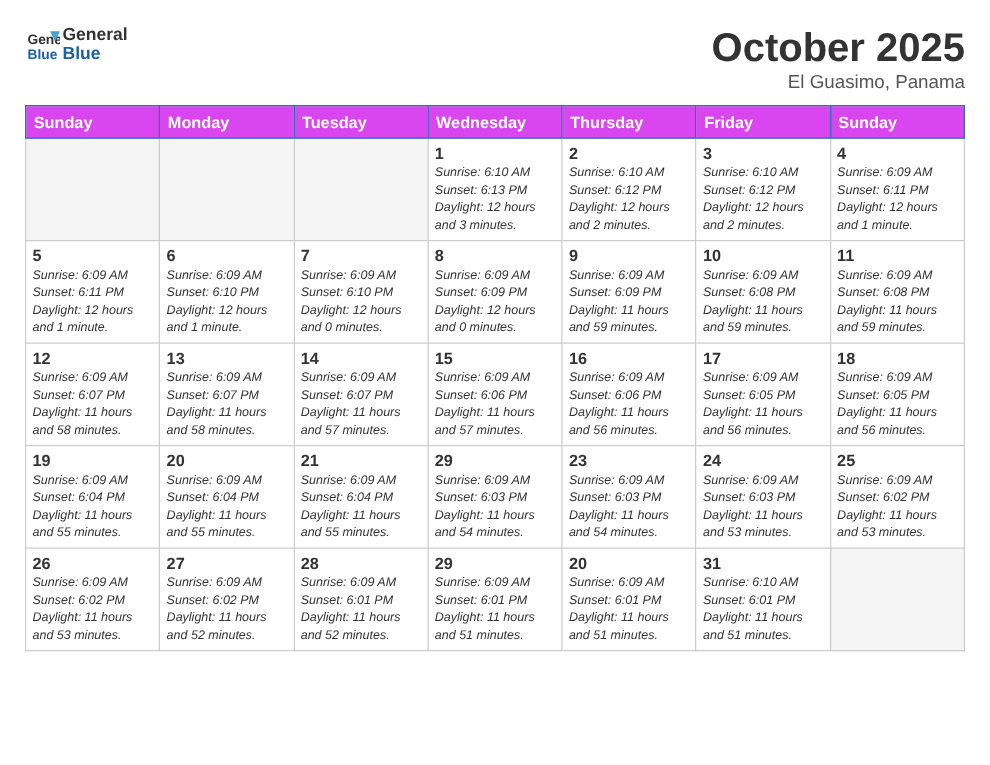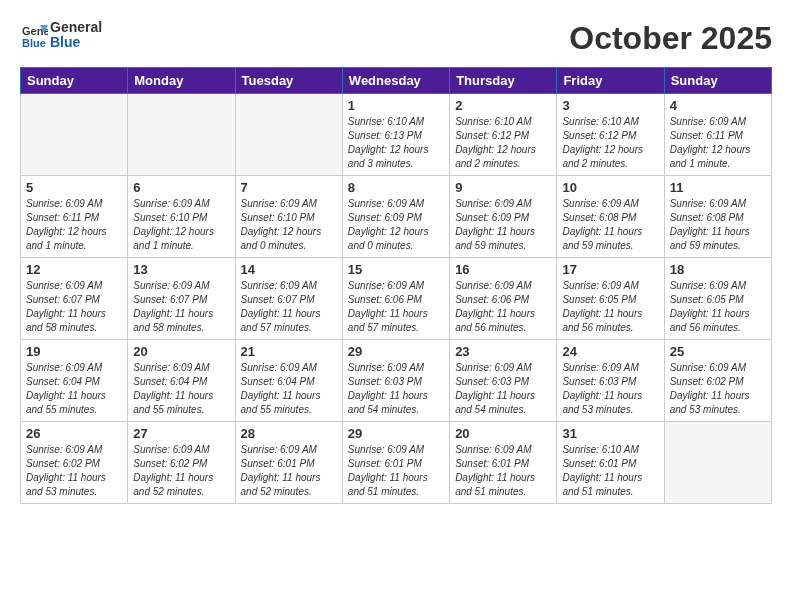--- a/index.html
+++ b/index.html
@@ -43,21 +43,21 @@
     .location {
       font-size: 15px;
       color: #555;
     }
     .calendar-table {
       width: 100%;
       border-collapse: collapse;
       table-layout: fixed;
     }
     .calendar-table th {
-      background-color: #4c1d95;
+      background-color: #d946ef;
       color: #fff;
       text-align: left;
       padding: 5px 6px;
       font-size: 13px;
       border: 1px solid #2a6db5;
     }
     .calendar-table td {
       border: 1px solid #ccc;
       vertical-align: top;
       padding: 4px 5px;
@@ -95,20 +95,21 @@
       </svg>
       <div>
         <div style="font-size:14px;font-weight:bold;color:#333;line-height:1.1;">
           <span style="color:#333;">General</span><br>
           <span style="color:#1a5fa8;">Blue</span>
         </div>
       </div>
     </div>
     <div class="title-block">
       <div class="month-title">October 2025</div>
+      <div class="location">El Guasimo, Panama</div>
     </div>
   </div>
 
   <table class="calendar-table">
     <thead>
       <tr>
       <th>Sunday</th>
           <th>Monday</th>
           <th>Tuesday</th>
           <th>Wednesday</th>

